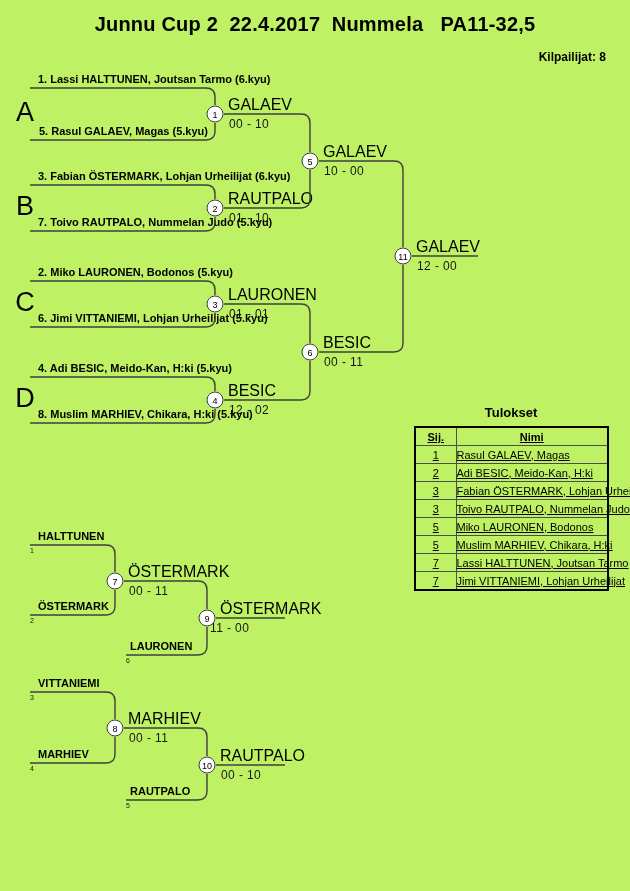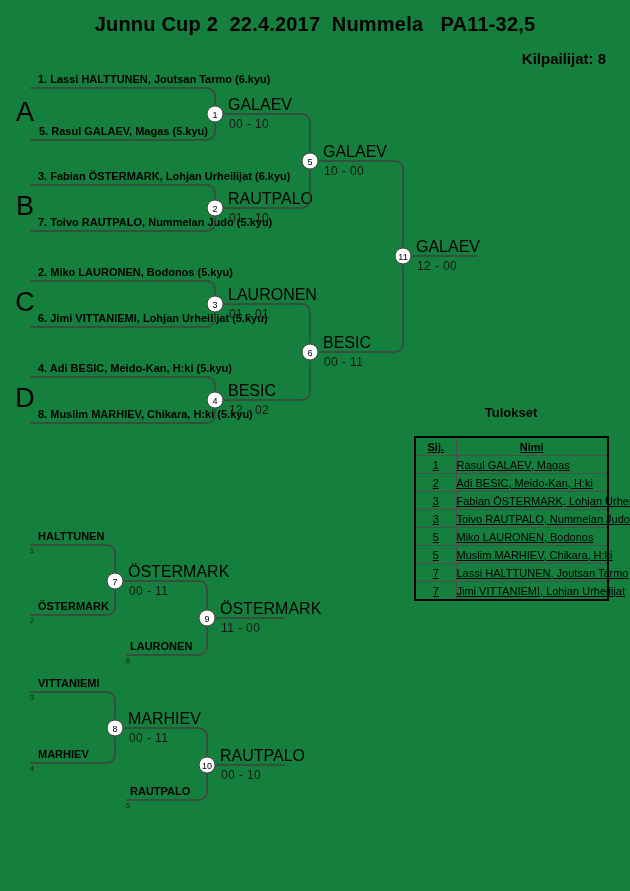--- a/index.html
+++ b/index.html
@@ -1,44 +1,44 @@
 <!DOCTYPE html>
 <html><head>
 <meta charset="utf-8">
 <style>
   html,body { margin:0; padding:0; background:#e8e8e8; }
   .page {
     position:relative; width:630px; height:891px; margin:0 auto;
-    background:#15803d; overflow:hidden;
+    background:#bef264; overflow:hidden;
     font-family:"Liberation Sans", sans-serif; color:#000;
   }
   .abs { position:absolute; }
   .title {
     left:0; top:13px; width:630px; text-align:center;
     font-size:20px; font-weight:bold; white-space:pre; letter-spacing:0.2px;
   }
   .competitors {
-    top:50px; right:24px; font-size:15px; font-weight:bold;
+    top:50px; right:24px; font-size:12px; font-weight:bold;
   }
   .pool { font-size:27px; width:30px; text-align:center; line-height:30px; }
   .entry { font-size:11px; white-space:nowrap; line-height:13px;font-weight:bold; }
   .winner { font-size:16px; white-space:nowrap; line-height:13px; }
   .score { font-size:12px; white-space:nowrap; color:#161616; letter-spacing:0.4px; }
   .seed { font-size:7px; line-height:7px; color:#161616; }
   .circle {
     width:17px; height:17px; box-sizing:border-box;
     border:1.4px solid #3f3f3f; border-radius:50%; background:#fff;
     display:flex; align-items:center; justify-content:center;
     font-size:9px; z-index:2; transform:translate(-50%,-50%);
   }
   svg.lines { left:0; top:0; z-index:1; }
   svg.lines path { fill:none; stroke:#3f3f3f; stroke-width:1.4; }
   
   .results { left:414px; top:405px; width:194px; }
-  .results-title { text-align:center; font-size:13px; font-weight:bold; margin-bottom:16px; }
+  .results-title { text-align:center; font-size:13px; font-weight:bold; margin-bottom:6px; }
   table.res {
     border-collapse:collapse; table-layout:fixed; width:193px;
     border:2px solid #000; font-size:11px;text-decoration:underline;
   }
   table.res th, table.res td {
     border:1px solid #4d4d4d; height:17px; padding:0;
     white-space:nowrap; overflow:visible;
   }
   table.res th { font-weight:bold; text-align:center; }
   td.place { width:41px; text-align:center; }
@@ -133,21 +133,21 @@
 
   <div class="abs entry" style="left:38px;top:530px">HALTTUNEN</div>
   <div class="abs seed" style="left:30px;top:547px">1</div>
   <div class="abs entry" style="left:38px;top:600px">ÖSTERMARK</div>
   <div class="abs seed" style="left:30px;top:617px">2</div>
   <div class="abs entry" style="left:130px;top:640px">LAURONEN</div>
   <div class="abs seed" style="left:126px;top:657px">6</div>
   <div class="abs winner" style="left:128px;top:565px">ÖSTERMARK</div>
   <div class="abs score" style="left:129px;top:584px">00 - 11</div>
   <div class="abs winner" style="left:220px;top:602px">ÖSTERMARK</div>
-  <div class="abs score" style="left:221px;top:621px">11 - 00</div>
+  <div class="abs score" style="left:210px;top:621px">11 - 00</div>
 
   <div class="abs entry" style="left:38px;top:677px">VITTANIEMI</div>
   <div class="abs seed" style="left:30px;top:694px">3</div>
   <div class="abs entry" style="left:38px;top:748px">MARHIEV</div>
   <div class="abs seed" style="left:30px;top:765px">4</div>
   <div class="abs entry" style="left:130px;top:785px">RAUTPALO</div>
   <div class="abs seed" style="left:126px;top:802px">5</div>
   <div class="abs winner" style="left:128px;top:712px">MARHIEV</div>
   <div class="abs score" style="left:129px;top:731px">00 - 11</div>
   <div class="abs winner" style="left:220px;top:749px">RAUTPALO</div>

